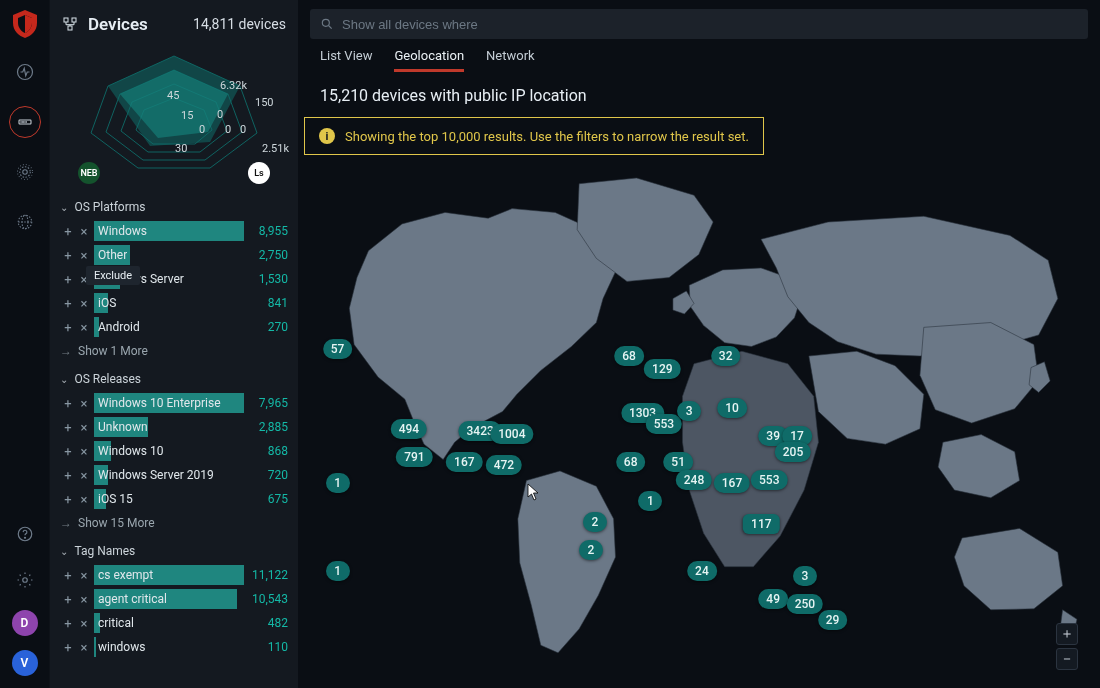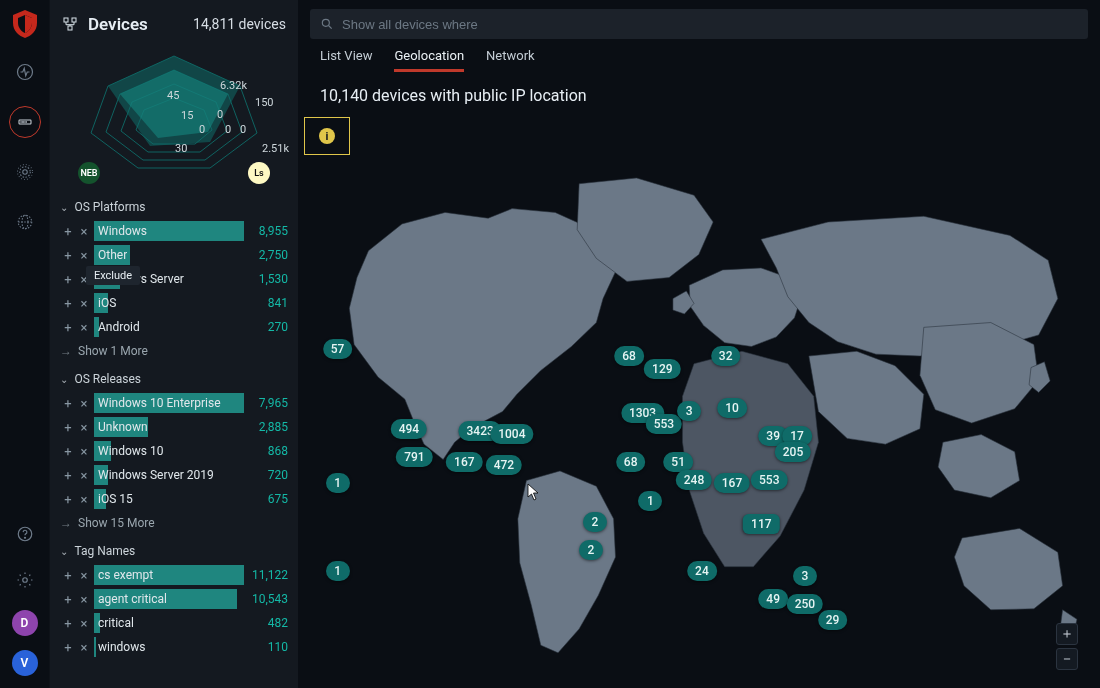--- a/index.html
+++ b/index.html
@@ -50,21 +50,21 @@
   color:#e7eef4;
 }
 .side-head .title { font-size:17px; font-weight:600; }
 .side-head .count { margin-left:auto; font-size:14px; color:#d6dde4; }
 
 .radar-box { height:130px; position:relative; margin:0 10px; }
 .radar-box svg { position:absolute; inset:0; }
 .radar-label { position:absolute; font-size:11px; color:#cfd8dc; }
 .brand-badge { position:absolute; bottom:-6px; width:22px; height:22px; border-radius:50%; display:flex;align-items:center;justify-content:center; font-size:9px; font-weight:600;}
 .brand-badge.left { left:18px; background:#14532d; color:#fff; }
-.brand-badge.right { right:18px; background:#fef9c3; color:#111; }
+.brand-badge.right { right:18px; background:#ffffff; color:#111; }
 
 .sidebar-scroll { overflow-y:auto; padding:8px 10px 12px 10px; scrollbar-width:thin; scrollbar-color:#2d3640 transparent; }
 .sidebar-scroll::-webkit-scrollbar { width:6px; }
 .sidebar-scroll::-webkit-scrollbar-thumb { background:#2d3640; border-radius:3px; }
 
 .facet-title { display:flex; align-items:center; gap:6px; color:#cbd3d9; font-size:12px; margin:14px 0 6px 0; cursor:pointer; }
 .facet-title .chev { font-size:10px; opacity:.8; }
 
 .facet-row {
   display:flex; align-items:center;
@@ -395,23 +395,24 @@
             <line x1="15" y1="15" x2="20" y2="20"></line>
           </svg>
         <input class="search-input" placeholder="Show all devices where" style="">
       </div>
     </div>
     <div class="tabs">
       <div class="tab">List View</div>
       <div class="tab active">Geolocation</div>
       <div class="tab">Network</div>
     </div>
-    <div class="subhead">10,140 devices with public IP location</div>
+    <div class="subhead">15,210 devices with public IP location</div>
     <div class="warn-box">
       <div class="warn-icon">i</div>
+      <span>Showing the top 10,000 results. Use the filters to narrow the result set.</span>
     </div>
 
     <div class="map-wrap">
       <svg class="world" viewBox="0 0 800 540" preserveAspectRatio="xMidYMid meet">
         <g fill="#6b7887" stroke="#2a323d" stroke-width="0.6">
 
         <path d="M60 100 L95 72 L140 60 L185 66 L210 56 L255 60 L295 78 L315 96 L318 122 L305 150 L298 175 L272 200 L240 225 L215 250 L200 268 L168 285 L150 300 L138 318 L118 302 L108 280 L98 255 L70 232 L45 198 L40 160 L48 128 Z"></path>
         <path d="M280 30 L340 24 L400 42 L420 70 L405 104 L374 128 L330 132 L298 108 L278 78 Z"></path>
 
         <path d="M225 340 L260 330 L298 346 L316 380 L318 420 L300 460 L280 495 L258 520 L240 512 L230 470 L218 426 L216 380 Z"></path>

